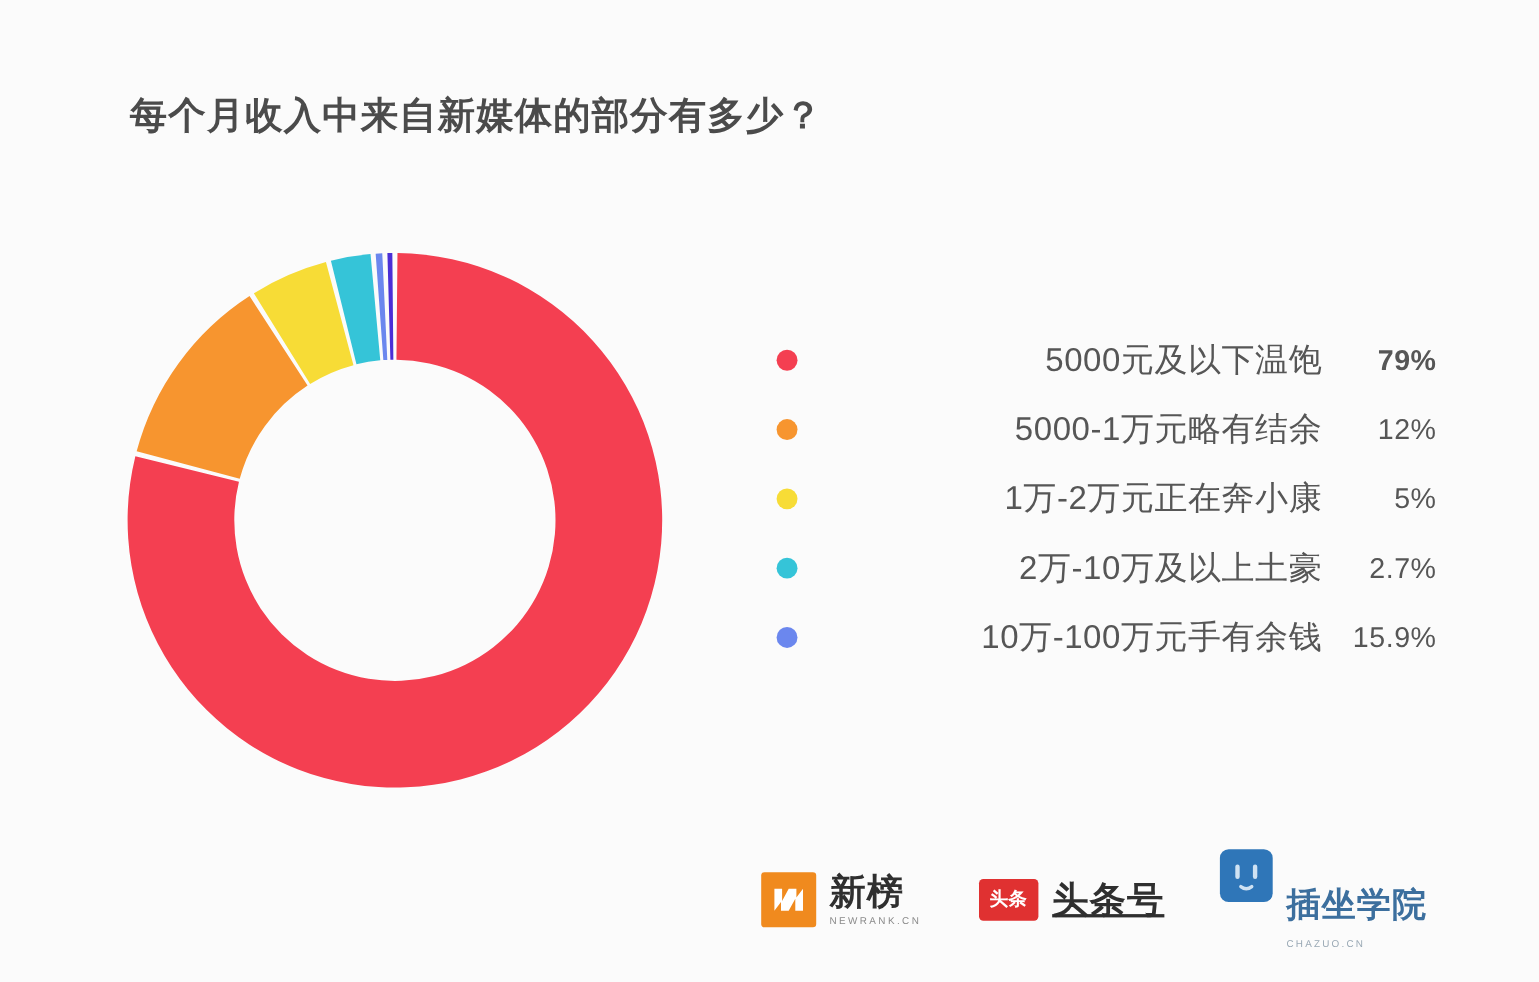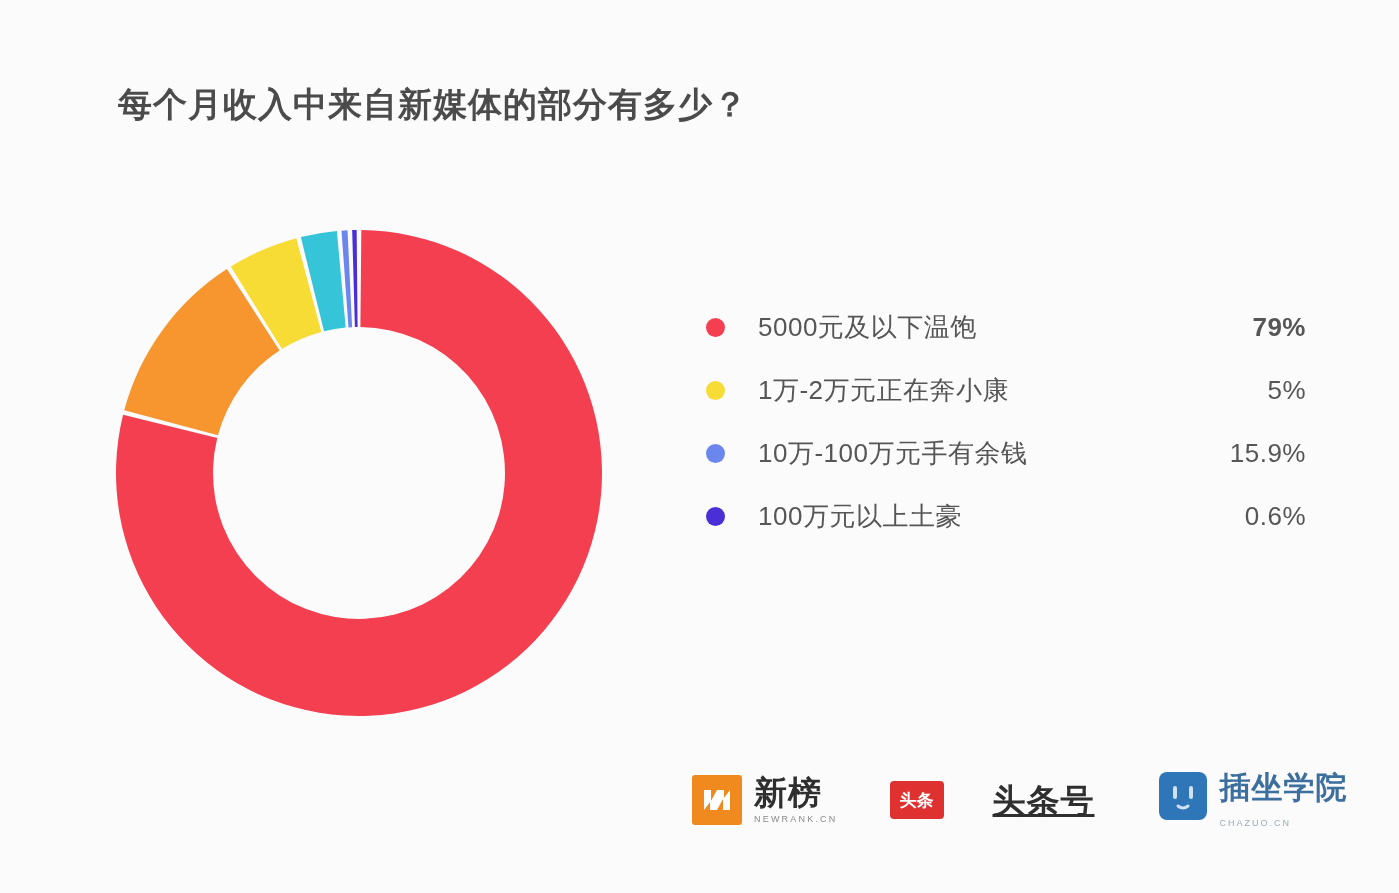--- a/index.html
+++ b/index.html
@@ -55,25 +55,26 @@
     height: 63px;
   }
   .legend-dot {
     width: 19px;
     height: 19px;
     border-radius: 50%;
     flex: 0 0 auto;
     margin-right: 33px;
   }
   .legend-label {
-    font-size: 26px;
+    font-size: 30px;
     color: #565656;
     letter-spacing: 0.5px;
     white-space: nowrap;
     flex: 1 1 auto;
+    text-align: right;
   }
   .legend-value {
     font-size: 26px;
     color: #565656;
     text-align: right;
     width: 104px;
     flex: 0 0 auto;
     letter-spacing: 0.5px;
   }
   .legend-row.is-first .legend-value {
@@ -119,21 +120,21 @@
     letter-spacing: 1px;
   }
   #logo-newrank .brand-en {
     font-size: 9px;
     color: #8b8b8b;
     letter-spacing: 2.2px;
     margin-top: 5px;
   }
 
   
-  #logo-toutiao { margin-right: 64px; gap: 36px; }
+  #logo-toutiao { margin-right: 50px; }
   #logo-toutiao .logo-mark {
     width: 54px; height: 38px;
     background: #e03131;
     border-radius: 4px;
     margin-right: 13px;
     color: #ffffff;
     font-size: 17px;
     font-weight: bold;
     letter-spacing: 0px;
     line-height: 1;
@@ -154,20 +155,21 @@
     border-radius: 8px;
     margin-right: 13px;
     position: relative;
   }
   #logo-chazuo .brand-cn {
     font-size: 31px;
     font-weight: bold;
     color: #3c6f9e;
     line-height: 1;
     letter-spacing: 1px;
+    margin-top: 35px;
   }
   #logo-chazuo .brand-en {
     font-size: 9px;
     color: #9aa9b5;
     letter-spacing: 2px;
     margin-top: 15px;
   }
 </style>
 </head>
 <body>
@@ -187,33 +189,38 @@
   </svg>
 </div>
 
 <div id="legend">
     <div class="legend-row is-first">
       <span class="legend-dot" style="background: rgb(244, 63, 81);"></span>
       <span class="legend-label">5000元及以下温饱</span>
       <span class="legend-value">79%</span>
     </div>
     <div class="legend-row">
+      <span class="legend-dot" style="background: rgb(247, 149, 47);"></span>
+      <span class="legend-label">5000-1万元略有结余</span>
+      <span class="legend-value">12%</span>
+    </div>
+    <div class="legend-row">
       <span class="legend-dot" style="background: rgb(247, 220, 54);"></span>
       <span class="legend-label">1万-2万元正在奔小康</span>
       <span class="legend-value">5%</span>
     </div>
     <div class="legend-row">
+      <span class="legend-dot" style="background: rgb(53, 196, 216);"></span>
+      <span class="legend-label">2万-10万及以上土豪</span>
+      <span class="legend-value">2.7%</span>
+    </div>
+    <div class="legend-row">
       <span class="legend-dot" style="background: rgb(107, 135, 238);"></span>
       <span class="legend-label">10万-100万元手有余钱</span>
       <span class="legend-value">15.9%</span>
-    </div>
-    <div class="legend-row">
-      <span class="legend-dot" style="background: rgb(75, 47, 214);"></span>
-      <span class="legend-label">100万元以上土豪</span>
-      <span class="legend-value">0.6%</span>
     </div>
   </div>
 
 <div id="footer-logos">
 
   <div class="logo" id="logo-newrank">
     <div class="logo-mark">
       <svg width="34" height="34" viewBox="0 0 34 34">
         <path d="M4 27 L4 7 L11 7 L11 18 L17 7 L24 7 L24 15 L30 7 L30 27 L23 27 L23 16 L17 27 L10 27 L10 19 Z" fill="#ffffff"></path>
       </svg>

